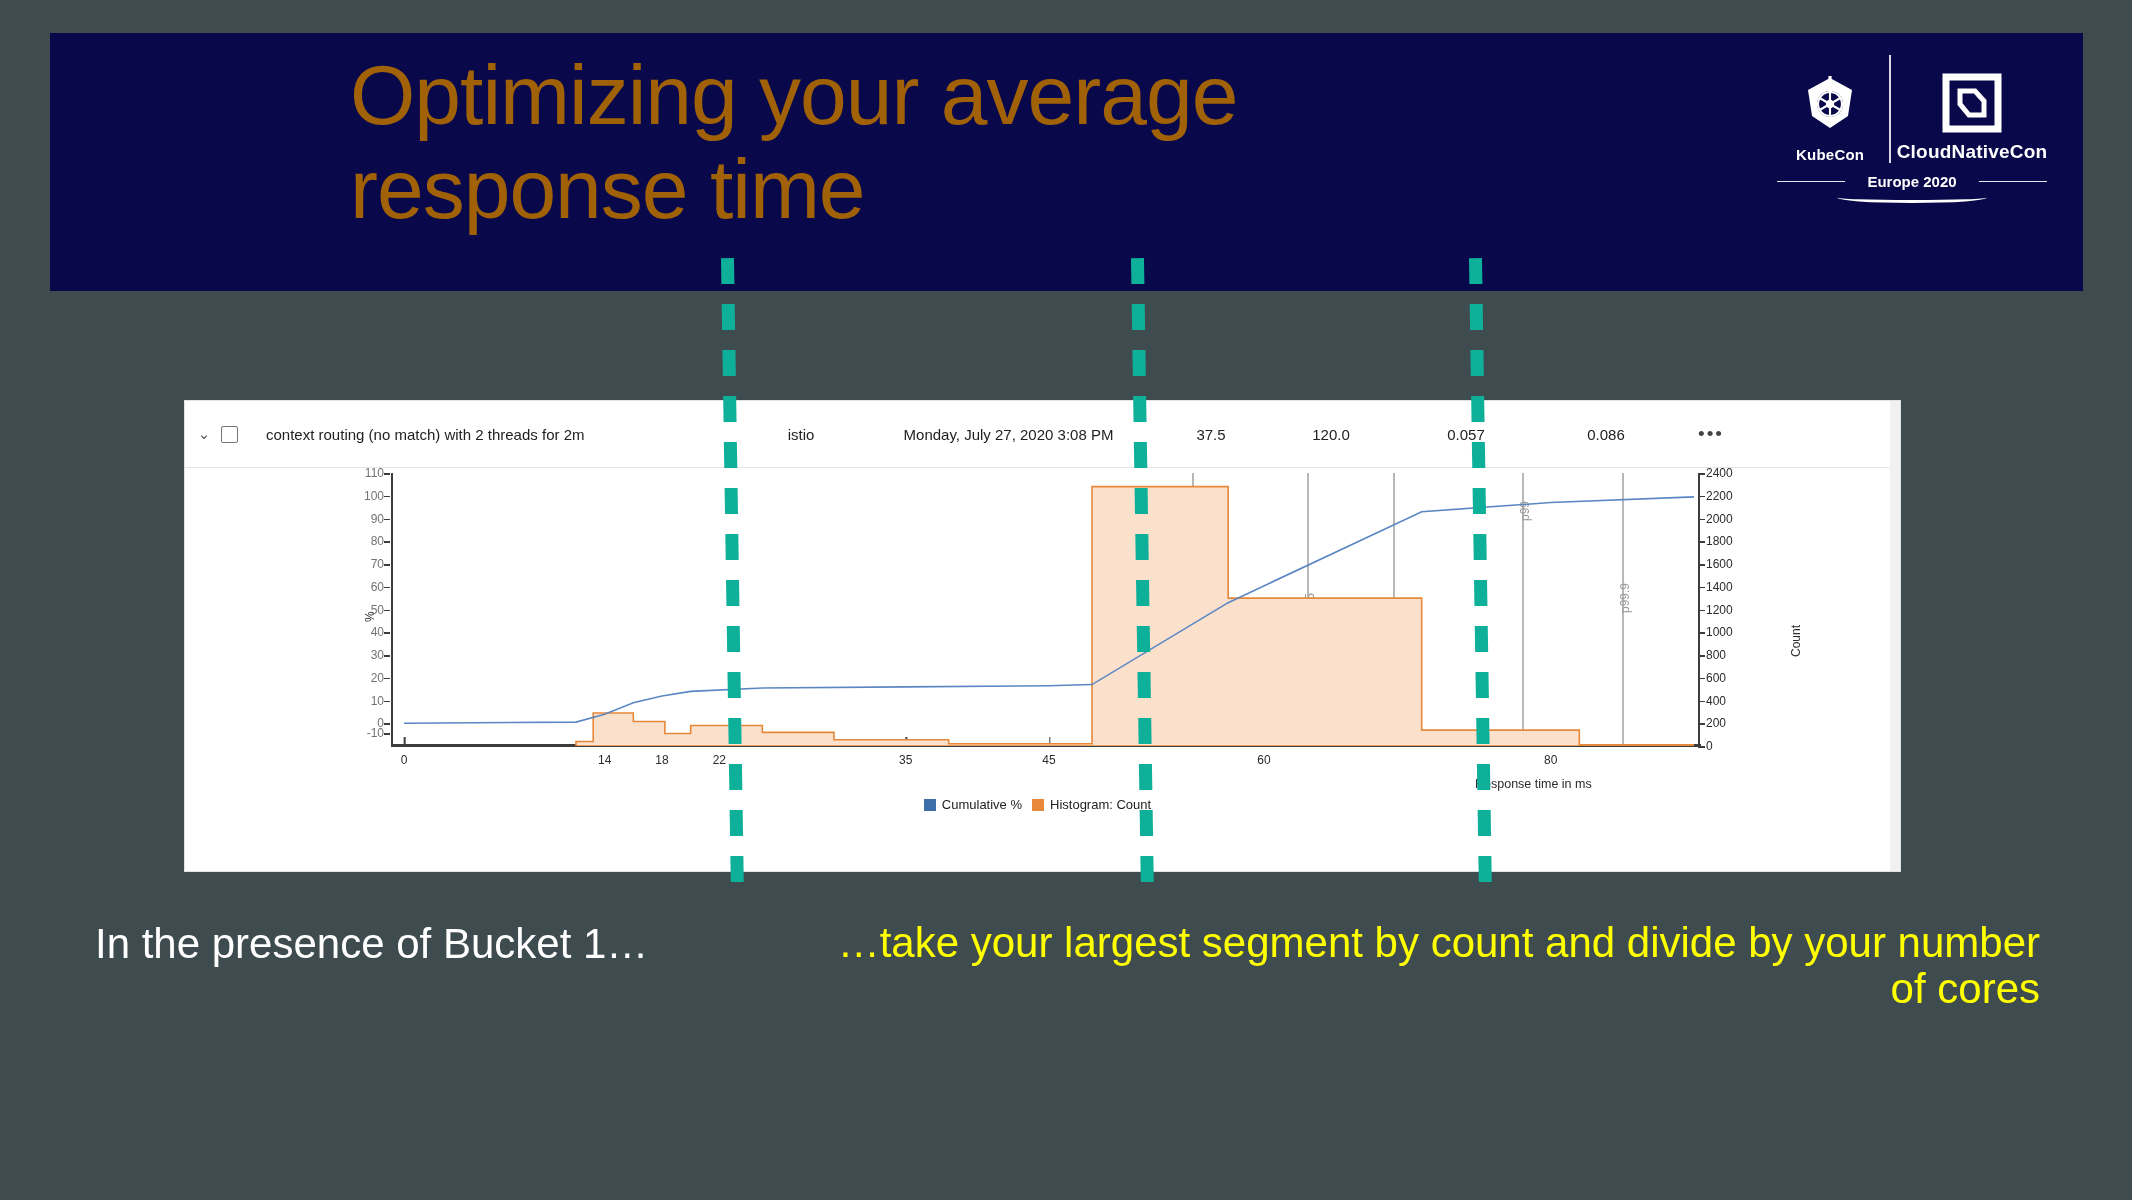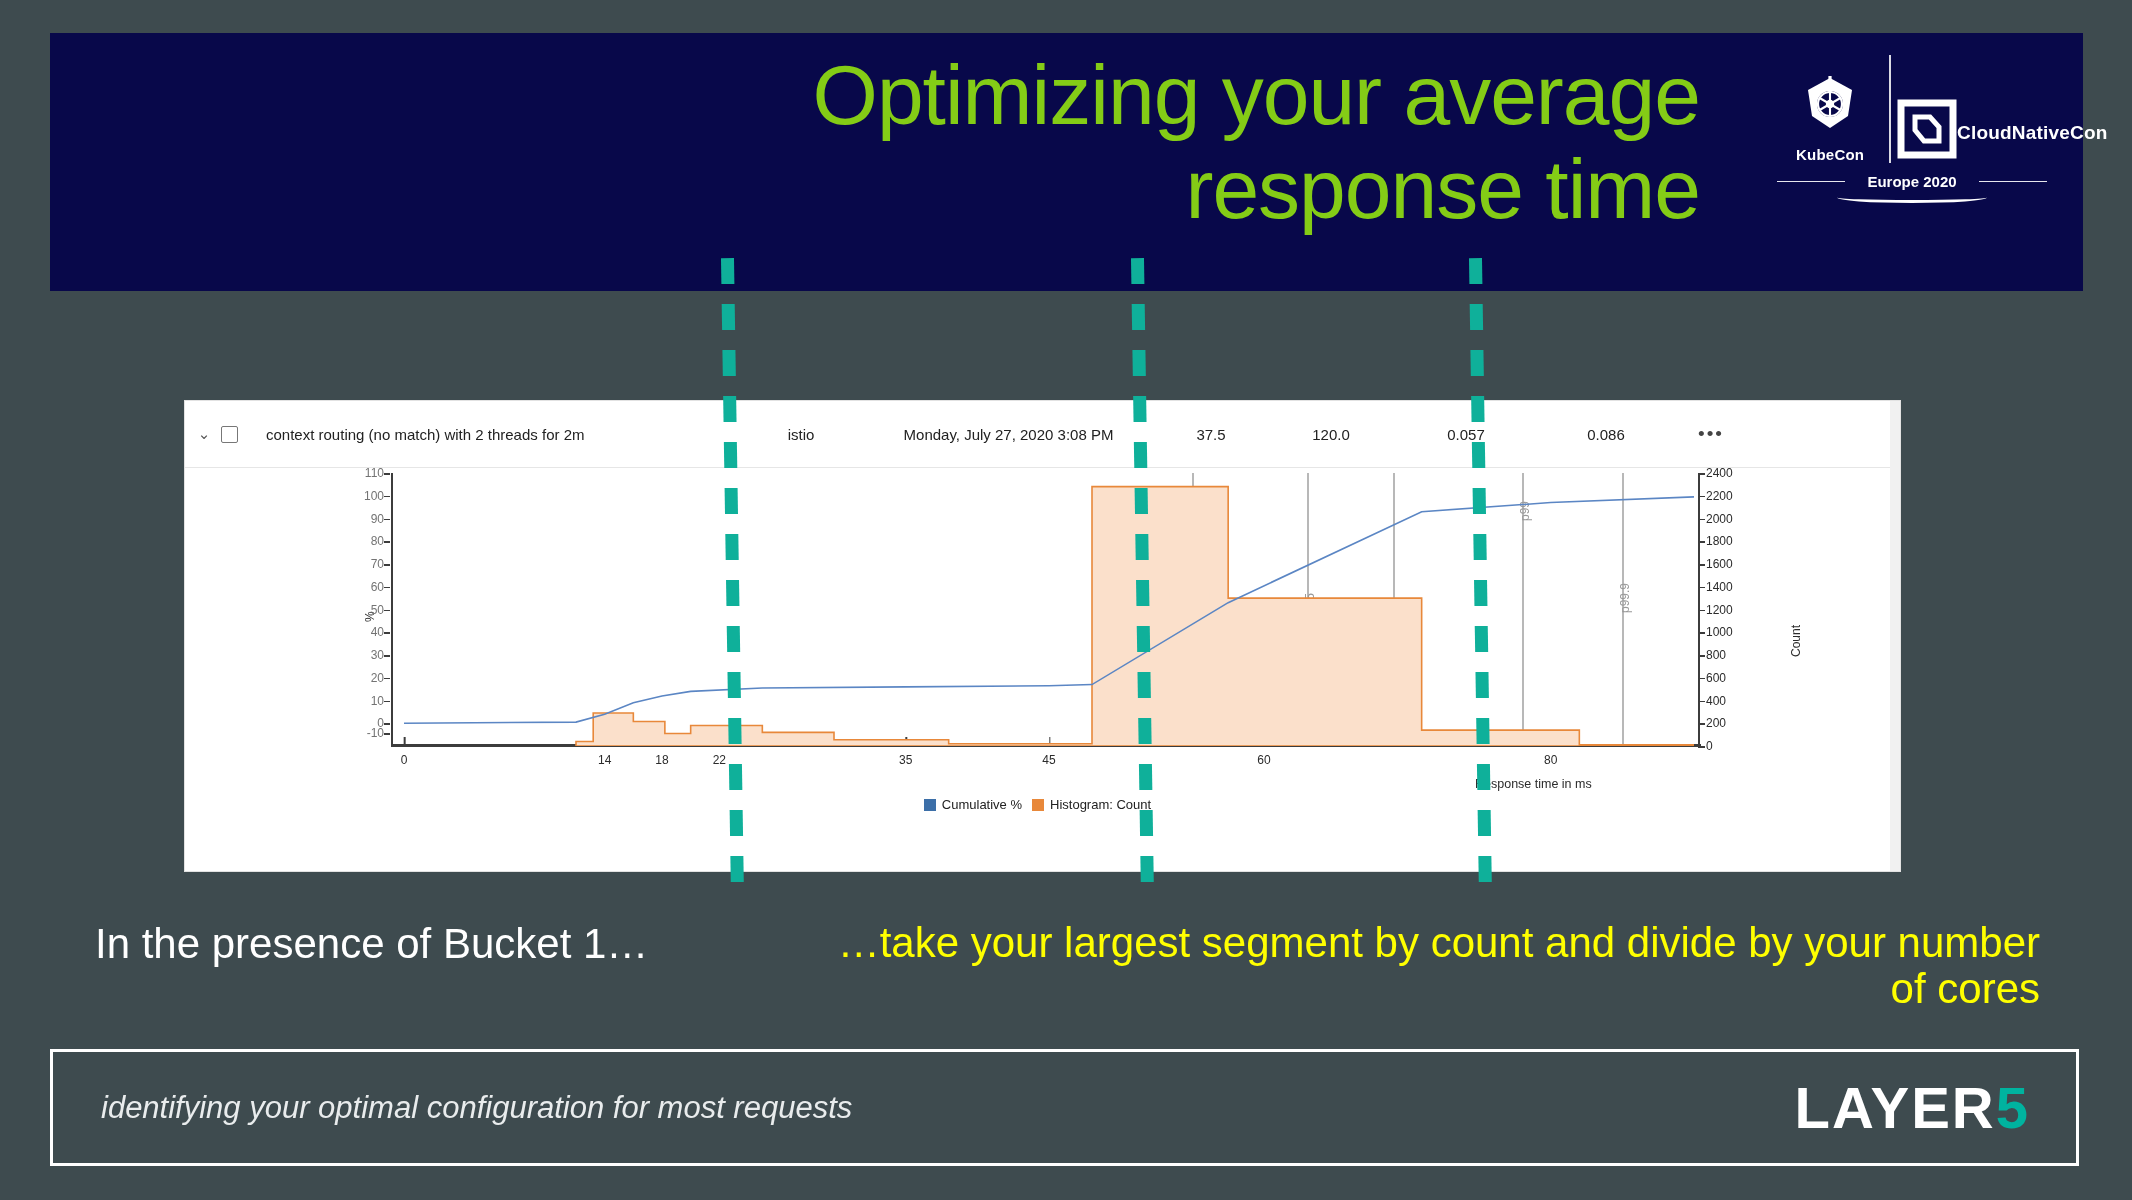--- a/index.html
+++ b/index.html
@@ -12,31 +12,31 @@
   }
   .slide{position:absolute;inset:0;background:#3e4b4f;}
 
   
   .titlebar{
     position:absolute;left:50px;top:33px;width:2033px;height:258px;
     background:#08084a;
   }
   .title-text{
     position:absolute;left:300px;top:20px;width:1350px;
-    text-align:right;color:#84cc16;
+    text-align:left;color:#a16207;
     font-size:84px;line-height:1.0;font-weight:400;
     letter-spacing:-1px;
   }
   .title-text .l2{display:block;margin-top:10px;}
 
   
   .kclogo{position:absolute;right:36px;top:22px;width:270px;height:220px;color:#fff;}
   .kc-row{display:flex;align-items:flex-end;justify-content:center;gap:0;height:108px;}
   .kc-left{width:120px;display:flex;flex-direction:column;align-items:center;}
-  .kc-right{width:150px;display:flex;flex-direction:row;align-items:center;}
+  .kc-right{width:150px;display:flex;flex-direction:column;align-items:center;}
   .kc-divider{width:2px;height:108px;background:#ffffff;opacity:.85;margin:0 6px;}
   .kc-name{font-size:15px;font-weight:bold;letter-spacing:.2px;margin-top:4px;}
   .kc-name.small{font-size:19px;}
   .kc-euro{display:flex;align-items:center;justify-content:center;margin-top:10px;gap:22px;}
   .kc-euro .bar{height:1px;background:#fff;flex:1;opacity:.9;}
   .kc-euro .txt{font-size:15px;font-weight:bold;white-space:nowrap;}
   .kc-virtual{
     text-align:center;margin-top:4px;
     font-family:"DejaVu Serif", serif;
     font-style:italic;font-size:46px;color:#fff;line-height:1;
@@ -351,21 +351,14 @@
     </div>
   </div>
 
   <div class="dashline" style="left:726px;top:258px;height:640px;transform:rotate(-0.9deg);"></div>
   <div class="dashline" style="left:1136px;top:258px;height:640px;transform:rotate(-0.9deg);"></div>
   <div class="dashline" style="left:1474px;top:258px;height:640px;transform:rotate(-0.9deg);"></div>
 
   <div class="cap-left">In the presence of Bucket 1…</div>
   <div class="cap-right">…take your largest segment by count and divide by your number of cores</div>
 
-  <div class="footer">
-    <div class="footer-text">identifying your optimal configuration for most requests</div>
-    <div class="layer5">
-      <span class="l5-word">LAYER</span>
-      <span class="l5-five">5</span>
-    </div>
-  </div>
 
 </div>
 
 </body></html>

